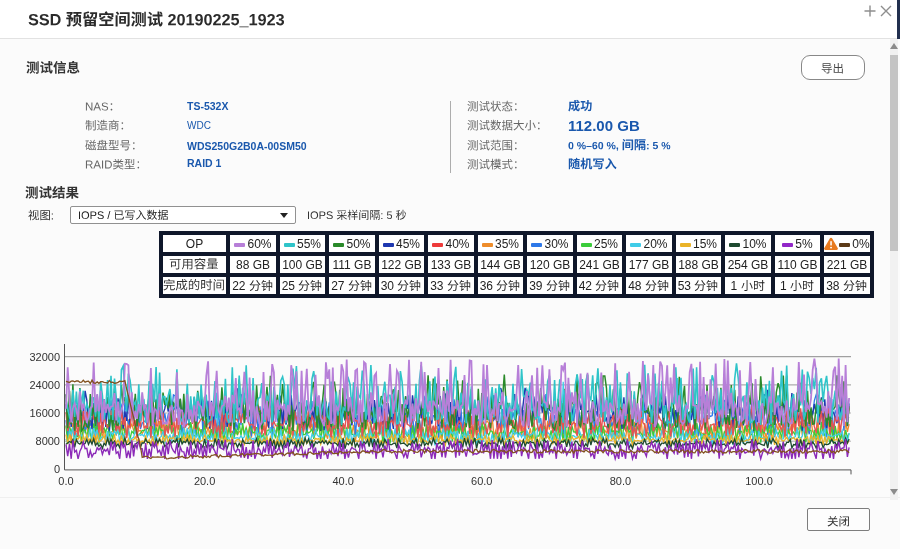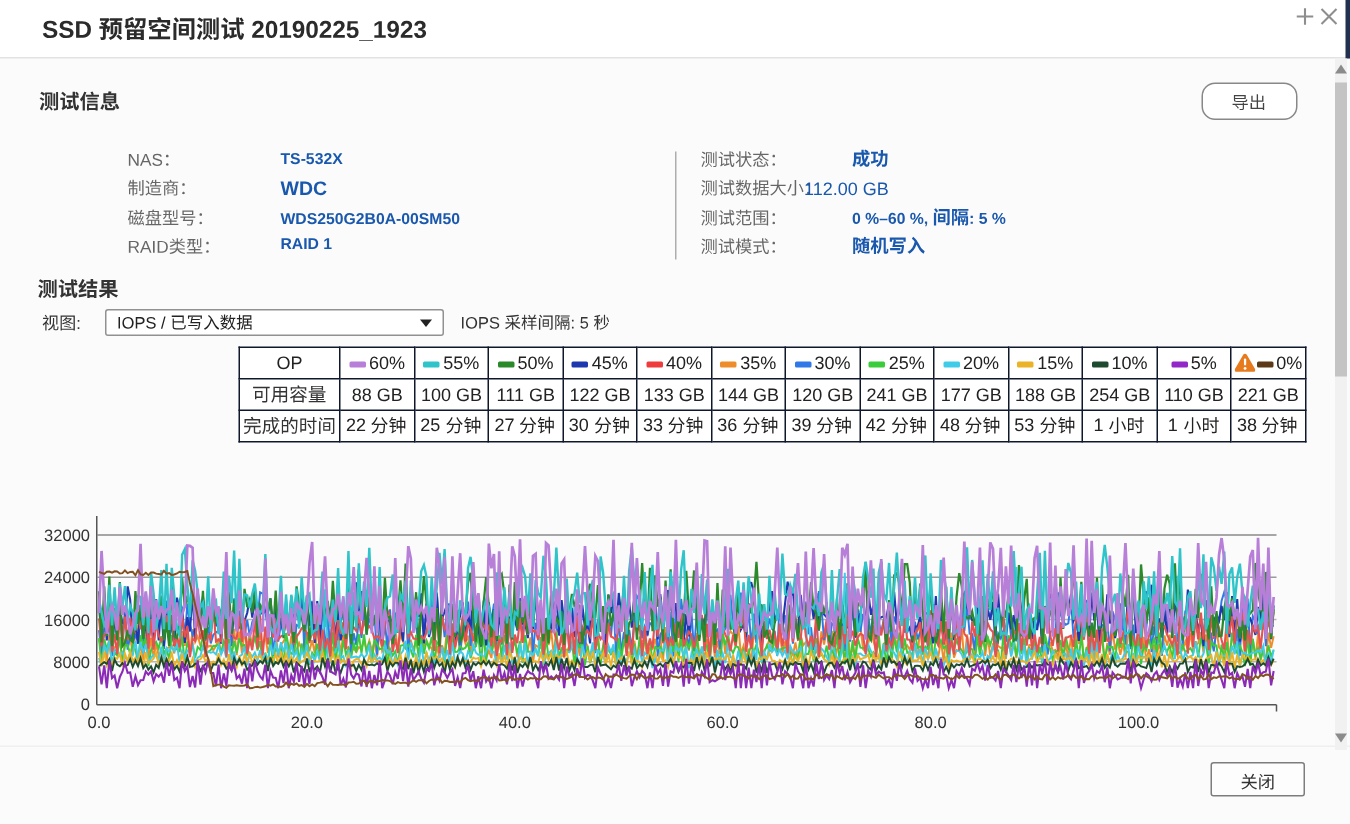--- a/index.html
+++ b/index.html
@@ -4,21 +4,21 @@
 html,body{width:900px;height:549px;overflow:hidden}
 body{font-family:"Liberation Sans",sans-serif;background:#fbfbfb;position:relative}
 #titlebar{position:absolute;left:0;top:0;width:900px;height:39px;background:#fff;border-bottom:1px solid #e2e2e2}
 .t{position:absolute;white-space:nowrap}
 #export{position:absolute;left:801px;top:55px;width:64px;height:25px;border:1px solid #888;border-radius:9px;background:#fff}
 #close{position:absolute;left:807px;top:508px;width:63px;height:23px;border:1px solid #7d7d7d;border-radius:2px;background:#fdfdfd}
 #vdiv{position:absolute;left:450px;top:101px;width:1px;height:72px;background:#adadad}
 #ddl{position:absolute;left:70px;top:206px;width:226px;height:18px;background:#fff;border:1px solid #919191;border-radius:2px}
 #caret{position:absolute;left:280px;top:213px;width:0;height:0;border-left:4px solid transparent;border-right:4px solid transparent;border-top:5px solid #222}
 table{border-collapse:collapse;position:absolute;left:159px;top:231px;background:#fff;table-layout:fixed}
-td{border:1px solid #0f172a;text-align:center;vertical-align:middle;font-size:12px;color:#222;padding:0;height:21px;white-space:nowrap}
+td{border:4px solid #0f172a;text-align:center;vertical-align:middle;font-size:12px;color:#222;padding:0;height:21px;white-space:nowrap}
 .sw{display:inline-block;width:11px;height:4px;border-radius:1px;vertical-align:1px;margin-right:2px}
 #chartwrap{position:absolute;left:0;top:335px;line-height:0}
 #sep{position:absolute;left:0;top:497px;width:900px;height:1px;background:#efefef}
 #navy{position:absolute;left:897px;top:0;width:3px;height:39px;background:#22304f}
 #sbtrack{position:absolute;left:890px;top:39px;width:8px;height:461px;background:#f1f1f1}
 #sbthumb{position:absolute;left:890px;top:55px;width:8px;height:196px;background:#c4c4c4}
 .arr{position:absolute;width:0;height:0;border-left:4px solid transparent;border-right:4px solid transparent}
 #up{left:890px;top:43px;border-bottom:6px solid #8b8b8b}
 #down{left:890px;top:489px;border-top:6px solid #8b8b8b}
 </style></head><body>
@@ -40,39 +40,39 @@
 <div style="position:absolute;left:821.0px;top:61.0px;line-height:0"><svg class="" width="24" height="14.9" viewBox="0 -11.5 24 14.9">
       <path fill="#444" d="M2.4 -2.1C3.2 -1.5 4 -0.6 4.3 -0L4.9 -0.6C4.6 -1.1 3.8 -2 3.1 -2.5H7.5V-0.1C7.5 0 7.4 0.1 7.2 0.1C6.9 0.1 6.1 0.1 5.3 0.1C5.4 0.3 5.5 0.6 5.6 0.9C6.7 0.9 7.4 0.9 7.8 0.7C8.2 0.6 8.3 0.4 8.3 -0.1V-2.5H10.9V-3.3H8.3V-4.2H7.5V-3.3H0.7V-2.5H2.9ZM1.6 -8.9V-5.8C1.6 -4.8 2.1 -4.5 4 -4.5C4.5 -4.5 8.2 -4.5 8.6 -4.5C10.1 -4.5 10.4 -4.8 10.6 -6C10.3 -6 10 -6.1 9.8 -6.3C9.7 -5.4 9.5 -5.2 8.6 -5.2C7.8 -5.2 4.6 -5.2 4 -5.2C2.7 -5.2 2.4 -5.4 2.4 -5.9V-6.5H9.5V-9.2H1.6ZM2.4 -8.4H8.6V-7.2H2.4Z M12.7 -3.9V0.2H20.9V0.9H21.8V-3.9H20.9V-0.6H17.7V-4.6H21.3V-8.6H20.4V-5.5H17.7V-9.6H16.8V-5.5H14.1V-8.6H13.2V-4.6H16.8V-0.6H13.7V-3.9Z"></path>
     </svg></div>
 <div style="position:absolute;left:85px;top:98.5px;line-height:0"><svg class="" width="36" height="14.9" viewBox="0 -11.5 36 14.9">
       <path fill="#666" d="M6.1 0 1.8 -6.7 1.9 -6.2 1.9 -5.3V0H0.9V-7.9H2.2L6.5 -1.1Q6.4 -2.2 6.4 -2.7V-7.9H7.4V0Z M14.9 0 14 -2.3H10.3L9.4 0H8.3L11.6 -7.9H12.8L16 0ZM12.2 -7.1 12.1 -6.9Q12 -6.5 11.7 -5.8L10.7 -3.2H13.6L12.6 -5.8Q12.5 -6.1 12.3 -6.6Z M23.1 -2.2Q23.1 -1.1 22.3 -0.5Q21.4 0.1 19.8 0.1Q17 0.1 16.5 -1.9L17.5 -2.1Q17.7 -1.4 18.3 -1.1Q18.9 -0.7 19.9 -0.7Q20.9 -0.7 21.5 -1.1Q22.1 -1.4 22.1 -2.1Q22.1 -2.5 21.9 -2.8Q21.7 -3 21.4 -3.2Q21.1 -3.3 20.6 -3.4Q20.2 -3.5 19.6 -3.6Q18.7 -3.9 18.2 -4.1Q17.7 -4.3 17.4 -4.5Q17.2 -4.8 17 -5.1Q16.9 -5.5 16.9 -5.9Q16.9 -6.9 17.6 -7.5Q18.4 -8 19.9 -8Q21.2 -8 21.9 -7.6Q22.6 -7.2 22.9 -6.2L21.9 -6Q21.7 -6.7 21.2 -6.9Q20.7 -7.2 19.9 -7.2Q18.9 -7.2 18.4 -6.9Q17.9 -6.6 17.9 -6Q17.9 -5.6 18.1 -5.4Q18.3 -5.1 18.7 -5Q19 -4.8 20.1 -4.6Q20.5 -4.5 20.8 -4.4Q21.2 -4.3 21.5 -4.2Q21.9 -4.1 22.2 -3.9Q22.4 -3.7 22.7 -3.5Q22.9 -3.3 23 -2.9Q23.1 -2.6 23.1 -2.2Z M26.5 -5.6C27 -5.6 27.4 -5.9 27.4 -6.4C27.4 -7 27 -7.3 26.5 -7.3C26.1 -7.3 25.6 -7 25.6 -6.4C25.6 -5.9 26.1 -5.6 26.5 -5.6ZM26.5 0C27 0 27.4 -0.3 27.4 -0.8C27.4 -1.3 27 -1.7 26.5 -1.7C26.1 -1.7 25.6 -1.3 25.6 -0.8C25.6 -0.3 26.1 0 26.5 0Z"></path>
     </svg></div>
 <div class="t" style="left:187px;top:101.1px;font-size:10.5px;font-weight:bold;color:#1a58ad;line-height:10.5px">TS-532X</div>
 <div style="position:absolute;left:85px;top:118.3px;line-height:0"><svg class="" width="47" height="14.9" viewBox="0 -11.5 47 14.9">
       <path fill="#666" d="M7.8 -8.6V-2.2H8.6V-8.6ZM9.8 -9.5V-0.3C9.8 -0.1 9.8 -0 9.6 -0C9.4 -0 8.7 -0 8.1 -0C8.2 0.2 8.3 0.6 8.3 0.9C9.2 0.9 9.8 0.9 10.2 0.7C10.5 0.6 10.7 0.3 10.7 -0.3V-9.5ZM1.6 -9.4C1.4 -8.3 1 -7.1 0.5 -6.3C0.7 -6.3 1.1 -6.1 1.2 -6C1.4 -6.4 1.6 -6.8 1.8 -7.2H3.3V-6H0.5V-5.2H3.3V-4H1V-0H1.8V-3.3H3.3V0.9H4.2V-3.3H5.8V-0.9C5.8 -0.8 5.7 -0.7 5.6 -0.7C5.5 -0.7 5.1 -0.7 4.6 -0.7C4.7 -0.5 4.8 -0.2 4.8 0C5.5 0 5.9 0 6.2 -0.1C6.5 -0.3 6.5 -0.5 6.5 -0.9V-4H4.2V-5.2H6.9V-6H4.2V-7.2H6.5V-8H4.2V-9.6H3.3V-8H2.1C2.2 -8.4 2.3 -8.8 2.4 -9.2Z M12.3 -8.7C12.9 -8.2 13.7 -7.4 14 -6.9L14.7 -7.4C14.4 -7.9 13.6 -8.7 12.9 -9.2ZM16.7 -3.6H20.7V-1.8H16.7ZM15.9 -4.3V-1.1H21.5V-4.3ZM18.3 -9.7V-8.2H16.9C17.1 -8.6 17.2 -8.9 17.3 -9.3L16.5 -9.5C16.2 -8.4 15.7 -7.4 15 -6.7C15.2 -6.6 15.6 -6.4 15.7 -6.3C16 -6.6 16.3 -7 16.5 -7.5H18.3V-6H15V-5.2H22.4V-6H19.2V-7.5H21.9V-8.2H19.2V-9.7ZM14.4 -5.2H12V-4.4H13.6V-1C13.1 -0.8 12.5 -0.4 12 0.1L12.6 0.8C13.2 0.2 13.7 -0.4 14.1 -0.4C14.3 -0.4 14.7 -0.1 15.1 0.2C15.8 0.6 16.8 0.7 18.2 0.7C19.4 0.7 21.4 0.6 22.4 0.6C22.4 0.3 22.6 -0.1 22.7 -0.3C21.4 -0.1 19.5 -0.1 18.2 -0.1C16.9 -0.1 16 -0.1 15.3 -0.5C14.8 -0.8 14.6 -1 14.4 -1.1Z M26.2 -7.4C26.4 -7 26.7 -6.4 26.9 -6L27.7 -6.4C27.5 -6.7 27.2 -7.3 26.9 -7.7ZM29.4 -4.6C30.2 -4.1 31.2 -3.3 31.7 -2.9L32.2 -3.5C31.7 -3.9 30.7 -4.7 29.9 -5.2ZM27.5 -5.1C27 -4.5 26.2 -3.9 25.5 -3.5C25.7 -3.3 25.9 -3 25.9 -2.8C26.7 -3.3 27.6 -4.1 28.2 -4.8ZM30.6 -7.6C30.4 -7.1 30 -6.5 29.7 -6H24.4V0.9H25.2V-5.3H32.4V-0C32.4 0.1 32.3 0.2 32.1 0.2C31.9 0.2 31.3 0.2 30.6 0.2C30.7 0.4 30.8 0.7 30.8 0.9C31.8 0.9 32.4 0.9 32.7 0.7C33.1 0.6 33.2 0.4 33.2 -0V-6H30.6C30.9 -6.4 31.2 -6.9 31.5 -7.4ZM26.6 -3.2V-0H27.3V-0.6H30.8V-3.2ZM27.3 -2.5H30.1V-1.2H27.3ZM28.1 -9.5C28.2 -9.2 28.4 -8.8 28.5 -8.4H23.7V-7.7H33.8V-8.4H29.5C29.3 -8.8 29.1 -9.3 28.9 -9.7Z M37.4 -5.6C37.8 -5.6 38.2 -5.9 38.2 -6.4C38.2 -7 37.8 -7.3 37.4 -7.3C36.9 -7.3 36.5 -7 36.5 -6.4C36.5 -5.9 36.9 -5.6 37.4 -5.6ZM37.4 0C37.8 0 38.2 -0.3 38.2 -0.8C38.2 -1.3 37.8 -1.7 37.4 -1.7C36.9 -1.7 36.5 -1.3 36.5 -0.8C36.5 -0.3 36.9 0 37.4 0Z"></path>
     </svg></div>
-<div class="t" style="left:187px;top:120.9px;font-size:13px;font-weight:bold;color:#1a58ad;line-height:10.5px">WDC</div>
+<div class="t" style="left:187px;top:120.9px;font-size:10px;font-weight:normal;color:#1a58ad;line-height:10.5px">WDC</div>
 <div style="position:absolute;left:85px;top:137.9px;line-height:0"><svg class="" width="59" height="14.9" viewBox="0 -11.5 59 14.9">
       <path fill="#666" d="M0.5 -9V-8.3H1.7C1.5 -6.3 1.1 -4.5 0.3 -3.3C0.4 -3.1 0.6 -2.6 0.7 -2.5C0.9 -2.8 1.1 -3.1 1.3 -3.5V0.4H1.9V-0.5H3.8V-5.6H2C2.2 -6.4 2.4 -7.3 2.5 -8.3H3.9V-9ZM1.9 -4.9H3.1V-1.2H1.9ZM9 -9.7C8.8 -9.1 8.5 -8.2 8.1 -7.6H6.2L6.8 -7.9C6.6 -8.4 6.3 -9.1 5.9 -9.6L5.2 -9.3C5.5 -8.8 5.9 -8.1 6.1 -7.6H4.1V-6.8H11V-7.6H8.9C9.3 -8.1 9.6 -8.8 9.9 -9.4ZM4.1 0.4C4.3 0.3 4.6 0.2 6.6 -0.1C6.7 0.2 6.7 0.5 6.8 0.7L7.4 0.6C7.3 -0.1 7 -1.3 6.7 -2.1L6.1 -2C6.2 -1.6 6.4 -1.2 6.5 -0.7L4.9 -0.5C5.8 -1.8 6.7 -3.4 7.4 -5L6.7 -5.4C6.6 -4.9 6.3 -4.4 6.1 -4L5 -3.9C5.4 -4.6 5.8 -5.5 6.2 -6.4L5.4 -6.7C5.2 -5.6 4.6 -4.5 4.4 -4.3C4.3 -4 4.1 -3.8 4 -3.7C4 -3.5 4.2 -3.2 4.2 -3C4.4 -3.1 4.6 -3.1 5.8 -3.3C5.3 -2.3 4.8 -1.5 4.6 -1.2C4.3 -0.7 4 -0.4 3.8 -0.3C3.9 -0.1 4 0.3 4.1 0.4ZM7.6 0.4C7.8 0.3 8.1 0.2 10.3 -0.1C10.4 0.2 10.5 0.5 10.5 0.7L11.1 0.6C11 -0.2 10.7 -1.3 10.3 -2.2L9.7 -2C9.8 -1.7 10 -1.2 10.1 -0.8L8.4 -0.5C9.3 -1.8 10.1 -3.5 10.8 -5.1L10 -5.4C9.9 -5 9.7 -4.5 9.5 -4L8.3 -3.9C8.7 -4.6 9.1 -5.5 9.3 -6.4L8.6 -6.7C8.4 -5.7 7.9 -4.6 7.7 -4.3C7.6 -4 7.4 -3.8 7.3 -3.8C7.4 -3.6 7.5 -3.2 7.5 -3C7.7 -3.1 7.9 -3.2 9.2 -3.3C8.7 -2.3 8.3 -1.5 8.1 -1.3C7.8 -0.8 7.6 -0.4 7.3 -0.3C7.4 -0.1 7.6 0.2 7.6 0.4L7.6 0.4Z M16 -4.9C16.6 -4.6 17.4 -4 17.8 -3.7L18.3 -4.2C17.9 -4.6 17.1 -5.1 16.4 -5.4ZM16.8 -9.8C16.8 -9.5 16.6 -9.1 16.5 -8.8H13.9V-6.8L13.9 -6.3H12.1V-5.6H13.8C13.6 -4.9 13.2 -4.2 12.4 -3.6C12.5 -3.5 12.9 -3.2 13 -3C14 -3.7 14.5 -4.6 14.7 -5.6H20V-4.2C20 -4.1 20 -4 19.8 -4C19.7 -4 19.1 -4 18.6 -4C18.7 -3.8 18.8 -3.5 18.9 -3.3C19.6 -3.3 20.1 -3.3 20.5 -3.4C20.8 -3.6 20.9 -3.8 20.9 -4.2V-5.6H22.5V-6.3H20.9V-8.8H17.4L17.8 -9.6ZM16.1 -7.4C16.7 -7.1 17.4 -6.7 17.8 -6.3H14.8L14.8 -6.8V-8.1H20V-6.3H17.8L18.2 -6.9C17.8 -7.2 17.1 -7.7 16.5 -7.9ZM13.3 -3V-0.2H12V0.6H22.5V-0.2H21.2V-3ZM14.1 -0.2V-2.3H15.7V-0.2ZM16.5 -0.2V-2.3H18V-0.2ZM18.8 -0.2V-2.3H20.4V-0.2Z M30.3 -9V-5.2H31.1V-9ZM32.5 -9.6V-4.5C32.5 -4.3 32.4 -4.3 32.2 -4.2C32.1 -4.2 31.5 -4.2 30.8 -4.3C30.9 -4 31.1 -3.7 31.1 -3.5C31.9 -3.5 32.5 -3.5 32.8 -3.6C33.2 -3.7 33.3 -4 33.3 -4.4V-9.6ZM27.5 -8.4V-6.8H26V-6.9V-8.4ZM23.8 -6.8V-6.1H25.2C25 -5.3 24.7 -4.5 23.7 -3.9C23.8 -3.8 24.1 -3.5 24.2 -3.3C25.4 -4 25.9 -5.1 26 -6.1H27.5V-3.6H28.3V-6.1H29.6V-6.8H28.3V-8.4H29.3V-9.2H24.1V-8.4H25.2V-6.9V-6.8ZM28.4 -3.8V-2.5H24.7V-1.7H28.4V-0.3H23.5V0.5H33.9V-0.3H29.3V-1.7H32.8V-2.5H29.3V-3.8Z M37.5 -8.4H43V-6.9H37.5ZM36.6 -9.2V-6.1H43.9V-9.2ZM35.2 -5.1V-4.3H37.6C37.4 -3.6 37.1 -2.8 36.8 -2.2H42.9C42.6 -0.9 42.4 -0.2 42.1 0C42 0.1 41.8 0.1 41.6 0.1C41.3 0.1 40.4 0.1 39.6 0C39.8 0.3 39.9 0.6 39.9 0.9C40.7 0.9 41.5 0.9 41.8 0.9C42.3 0.9 42.6 0.8 42.8 0.6C43.3 0.2 43.6 -0.7 43.8 -2.6C43.9 -2.7 43.9 -3 43.9 -3H38.1L38.5 -4.3H45.2V-5.1Z M48.9 -5.6C49.3 -5.6 49.7 -5.9 49.7 -6.4C49.7 -7 49.3 -7.3 48.9 -7.3C48.4 -7.3 48 -7 48 -6.4C48 -5.9 48.4 -5.6 48.9 -5.6ZM48.9 0C49.3 0 49.7 -0.3 49.7 -0.8C49.7 -1.3 49.3 -1.7 48.9 -1.7C48.4 -1.7 48 -1.3 48 -0.8C48 -0.3 48.4 0 48.9 0Z"></path>
     </svg></div>
 <div class="t" style="left:187px;top:140.5px;font-size:10.5px;font-weight:bold;color:#1a58ad;line-height:10.5px">WDS250G2B0A-00SM50</div>
 <div style="position:absolute;left:85px;top:156.7px;line-height:0"><svg class="" width="63" height="14.9" viewBox="0 -11.5 63 14.9">
       <path fill="#666" d="M6.5 0 4.5 -3.3H2V0H0.9V-7.9H4.7Q6 -7.9 6.7 -7.3Q7.5 -6.7 7.5 -5.6Q7.5 -4.8 6.9 -4.2Q6.4 -3.6 5.5 -3.4L7.8 0ZM6.4 -5.6Q6.4 -6.3 5.9 -6.7Q5.4 -7.1 4.6 -7.1H2V-4.1H4.6Q5.5 -4.1 5.9 -4.5Q6.4 -4.9 6.4 -5.6Z M14.9 0 14 -2.3H10.3L9.4 0H8.3L11.6 -7.9H12.8L16 0ZM12.2 -7.1 12.1 -6.9Q12 -6.5 11.7 -5.8L10.7 -3.2H13.6L12.6 -5.8Q12.5 -6.1 12.3 -6.6Z M17 0V-7.9H18.1V0Z M26.9 -4Q26.9 -2.8 26.4 -1.9Q26 -1 25.1 -0.5Q24.2 0 23.1 0H20.1V-7.9H22.7Q24.7 -7.9 25.8 -6.9Q26.9 -5.9 26.9 -4ZM25.8 -4Q25.8 -5.5 25 -6.3Q24.2 -7.1 22.7 -7.1H21.2V-0.9H22.9Q23.8 -0.9 24.5 -1.2Q25.1 -1.6 25.5 -2.3Q25.8 -3.1 25.8 -4Z M36.1 -9.5C35.8 -9 35.3 -8.3 34.9 -7.8L35.6 -7.6C36 -8 36.5 -8.6 37 -9.2ZM29.6 -9.1C30 -8.6 30.6 -7.9 30.8 -7.5L31.5 -7.9C31.3 -8.3 30.8 -9 30.3 -9.4ZM32.8 -9.6V-7.4H28.3V-6.6H32.1C31.1 -5.7 29.6 -4.9 28.1 -4.5C28.3 -4.3 28.5 -4 28.6 -3.8C30.2 -4.2 31.8 -5.2 32.8 -6.3V-4.4H33.6V-6.1C35.1 -5.4 36.8 -4.4 37.7 -3.8L38.2 -4.5C37.2 -5.1 35.6 -5.9 34.2 -6.6H38.2V-7.4H33.6V-9.6ZM32.8 -4.1C32.7 -3.7 32.7 -3.2 32.6 -2.9H28.2V-2.1H32.3C31.7 -1 30.5 -0.3 28 0.1C28.2 0.3 28.4 0.7 28.5 0.9C31.3 0.4 32.6 -0.5 33.2 -2C34.1 -0.4 35.7 0.6 38 0.9C38.1 0.7 38.4 0.3 38.5 0.1C36.5 -0.1 34.9 -0.9 34.1 -2.1H38.2V-2.9H33.5C33.6 -3.3 33.7 -3.7 33.7 -4.1Z M46.3 -9V-5.2H47.1V-9ZM48.4 -9.6V-4.5C48.4 -4.3 48.4 -4.3 48.2 -4.2C48 -4.2 47.5 -4.2 46.8 -4.3C46.9 -4 47 -3.7 47.1 -3.5C47.9 -3.5 48.5 -3.5 48.8 -3.6C49.2 -3.7 49.2 -4 49.2 -4.4V-9.6ZM43.4 -8.4V-6.8H42V-6.9V-8.4ZM39.7 -6.8V-6.1H41.1C41 -5.3 40.6 -4.5 39.7 -3.9C39.8 -3.8 40.1 -3.5 40.2 -3.3C41.4 -4 41.8 -5.1 42 -6.1H43.4V-3.6H44.3V-6.1H45.6V-6.8H44.3V-8.4H45.3V-9.2H40.1V-8.4H41.2V-6.9V-6.8ZM44.3 -3.8V-2.5H40.7V-1.7H44.3V-0.3H39.5V0.5H49.9V-0.3H45.2V-1.7H48.7V-2.5H45.2V-3.8Z M53.4 -5.6C53.8 -5.6 54.2 -5.9 54.2 -6.4C54.2 -7 53.8 -7.3 53.4 -7.3C52.9 -7.3 52.5 -7 52.5 -6.4C52.5 -5.9 52.9 -5.6 53.4 -5.6ZM53.4 0C53.8 0 54.2 -0.3 54.2 -0.8C54.2 -1.3 53.8 -1.7 53.4 -1.7C52.9 -1.7 52.5 -1.3 52.5 -0.8C52.5 -0.3 52.9 0 53.4 0Z"></path>
     </svg></div>
 <div class="t" style="left:187px;top:158px;font-size:10.5px;font-weight:bold;color:#1a58ad;line-height:10.5px">RAID 1</div>
 <div style="position:absolute;left:467px;top:98.5px;line-height:0"><svg class="" width="59" height="14.9" viewBox="0 -11.5 59 14.9">
       <path fill="#666" d="M5.6 -1.1C6.2 -0.5 6.9 0.3 7.2 0.8L7.7 0.4C7.4 -0 6.7 -0.8 6.1 -1.4ZM3.6 -9V-1.8H4.3V-8.3H6.8V-1.8H7.5V-9ZM10 -9.5V-0.1C10 0.1 9.9 0.1 9.7 0.1C9.6 0.2 9 0.2 8.4 0.1C8.5 0.4 8.6 0.7 8.7 0.9C9.5 0.9 10 0.9 10.3 0.7C10.6 0.6 10.7 0.4 10.7 -0.1V-9.5ZM8.4 -8.6V-1.7H9.1V-8.6ZM5.1 -7.5V-3.4C5.1 -2 4.9 -0.6 3 0.4C3.1 0.5 3.3 0.8 3.4 0.9C5.5 -0.1 5.8 -1.9 5.8 -3.4V-7.5ZM0.9 -8.9C1.6 -8.6 2.4 -8 2.8 -7.6L3.3 -8.3C2.9 -8.7 2.1 -9.2 1.4 -9.5ZM0.4 -5.8C1.1 -5.5 1.9 -4.9 2.3 -4.6L2.8 -5.3C2.4 -5.6 1.6 -6.1 0.9 -6.4ZM0.7 0.3 1.4 0.8C1.9 -0.3 2.5 -1.7 2.9 -2.9L2.2 -3.4C1.8 -2.1 1.1 -0.6 0.7 0.3Z M12.9 -8.9C13.5 -8.4 14.2 -7.7 14.5 -7.2L15.1 -7.8C14.8 -8.3 14.1 -8.9 13.5 -9.4ZM20.4 -9.2C20.9 -8.6 21.4 -7.9 21.7 -7.5L22.3 -7.9C22.1 -8.4 21.5 -9 21 -9.5ZM12.1 -6V-5.2H13.7V-1.1C13.7 -0.6 13.3 -0.3 13.1 -0.1C13.3 0 13.5 0.4 13.6 0.6C13.7 0.4 14 0.2 16 -1.1C15.9 -1.3 15.8 -1.6 15.8 -1.9L14.5 -1V-6ZM19.2 -9.6 19.3 -7.3H15.5V-6.4H19.3C19.5 -2.1 20.1 0.9 21.5 0.9C21.9 0.9 22.4 0.4 22.6 -1.5C22.5 -1.6 22.1 -1.8 21.9 -2C21.9 -0.9 21.7 -0.2 21.5 -0.2C20.8 -0.3 20.4 -2.9 20.2 -6.4H22.5V-7.3H20.1C20.1 -8 20.1 -8.8 20.1 -9.6ZM15.6 -0.7 15.9 0.1C16.8 -0.2 18.1 -0.5 19.3 -0.9L19.2 -1.7L17.8 -1.3V-4H18.9V-4.8H15.8V-4H17.1V-1.1Z M31.5 -8.9C32 -8.3 32.6 -7.4 32.9 -6.9L33.6 -7.3C33.3 -7.8 32.7 -8.6 32.2 -9.3ZM23.6 -7.8C24.1 -7.1 24.7 -6.2 25 -5.6L25.7 -6.1C25.4 -6.6 24.8 -7.5 24.2 -8.2ZM29.8 -9.6V-7L29.8 -6.3H27.1V-5.4H29.7C29.5 -3.5 28.9 -1.4 26.8 0.3C27 0.5 27.3 0.7 27.5 0.9C29.2 -0.5 30 -2.3 30.4 -4C31 -1.8 32 -0.1 33.6 0.9C33.7 0.7 34 0.3 34.2 0.2C32.4 -0.8 31.3 -2.9 30.8 -5.4H33.9V-6.3H30.6L30.6 -7V-9.6ZM23.4 -2.2 23.9 -1.5C24.5 -2 25.2 -2.7 25.8 -3.3V0.9H26.7V-9.7H25.8V-4.4C24.9 -3.6 24 -2.7 23.4 -2.2Z M38.9 -4.7C39.6 -4.3 40.4 -3.7 40.7 -3.3L41.5 -3.8C41.1 -4.2 40.3 -4.8 39.6 -5.2ZM37.6 -2.8V-0.5C37.6 0.4 38 0.7 39.3 0.7C39.6 0.7 41.7 0.7 42 0.7C43.1 0.7 43.4 0.3 43.5 -1.1C43.2 -1.2 42.9 -1.3 42.7 -1.5C42.6 -0.3 42.5 -0.1 41.9 -0.1C41.4 -0.1 39.7 -0.1 39.3 -0.1C38.6 -0.1 38.5 -0.2 38.5 -0.5V-2.8ZM39.2 -3C39.9 -2.4 40.7 -1.6 41 -1L41.7 -1.5C41.4 -2 40.5 -2.9 39.9 -3.4ZM43.1 -2.7C43.7 -1.7 44.3 -0.4 44.5 0.4L45.3 0.1C45.1 -0.7 44.5 -2 43.9 -2.9ZM36.3 -2.8C36.1 -1.9 35.6 -0.7 35.1 0.1L35.9 0.5C36.4 -0.3 36.8 -1.6 37 -2.5ZM39.9 -9.7C39.8 -9.1 39.7 -8.6 39.6 -8H35.1V-7.2H39.4C38.8 -5.7 37.7 -4.5 35 -3.8C35.2 -3.6 35.4 -3.3 35.5 -3.1C38.5 -3.9 39.7 -5.4 40.3 -7.2C41.2 -5.2 42.7 -3.8 44.9 -3.2C45.1 -3.4 45.3 -3.7 45.5 -3.9C43.4 -4.4 42 -5.6 41.2 -7.2H45.4V-8H40.5C40.6 -8.6 40.7 -9.1 40.8 -9.7Z M48.9 -5.6C49.3 -5.6 49.7 -5.9 49.7 -6.4C49.7 -7 49.3 -7.3 48.9 -7.3C48.4 -7.3 48 -7 48 -6.4C48 -5.9 48.4 -5.6 48.9 -5.6ZM48.9 0C49.3 0 49.7 -0.3 49.7 -0.8C49.7 -1.3 49.3 -1.7 48.9 -1.7C48.4 -1.7 48 -1.3 48 -0.8C48 -0.3 48.4 0 48.9 0Z"></path>
     </svg></div>
 <div style="position:absolute;left:568px;top:97.8px;line-height:0"><svg class="" width="25" height="15.899999999999999" viewBox="0 -12.2 25 15.899999999999999">
       <path fill="#1a58ad" d="M6.3 -10.3C6.3 -9.7 6.3 -9.1 6.3 -8.5H1.3V-5C1.3 -3.4 1.2 -1.2 0.3 0.2C0.6 0.4 1.3 1 1.5 1.2C2.6 -0.3 2.8 -2.6 2.9 -4.4H4.5C4.4 -2.9 4.4 -2.3 4.2 -2.1C4.2 -2 4 -2 3.9 -2C3.7 -2 3.3 -2 2.8 -2C3 -1.7 3.2 -1.1 3.2 -0.7C3.8 -0.7 4.3 -0.7 4.6 -0.7C5 -0.8 5.3 -0.9 5.5 -1.2C5.8 -1.6 5.8 -2.7 5.9 -5.2C5.9 -5.4 5.9 -5.8 5.9 -5.8H2.9V-7.1H6.4C6.6 -5.3 6.8 -3.5 7.3 -2.1C6.6 -1.3 5.7 -0.7 4.8 -0.2C5.1 0.1 5.6 0.7 5.8 1C6.6 0.6 7.3 0 7.9 -0.6C8.4 0.4 9.1 1 10 1C11.1 1 11.6 0.5 11.8 -1.8C11.4 -2 10.9 -2.3 10.6 -2.6C10.5 -1.1 10.4 -0.5 10.1 -0.5C9.7 -0.5 9.3 -1 9 -1.9C9.8 -3.1 10.6 -4.5 11.1 -6.1L9.6 -6.5C9.3 -5.5 8.9 -4.6 8.4 -3.7C8.2 -4.7 8 -5.9 7.9 -7.1H11.7V-8.5H10.4L11 -9.2C10.6 -9.6 9.7 -10.1 9 -10.5L8.1 -9.6C8.6 -9.3 9.3 -8.9 9.7 -8.5H7.8C7.8 -9.1 7.8 -9.7 7.8 -10.3Z M12.5 -2.5 12.9 -1C14.2 -1.4 16 -1.8 17.6 -2.3L17.4 -3.7L15.7 -3.3V-7.7H17.3V-9.1H12.7V-7.7H14.3V-2.9C13.6 -2.7 13 -2.6 12.5 -2.5ZM19.2 -10.2 19.2 -7.8H17.5V-6.4H19.1C19 -3.6 18.3 -1.4 16 -0.1C16.3 0.2 16.8 0.7 17 1.1C19.7 -0.5 20.4 -3.1 20.6 -6.4H22.2C22.1 -2.5 22 -1 21.7 -0.7C21.6 -0.5 21.4 -0.5 21.2 -0.5C20.9 -0.5 20.3 -0.5 19.7 -0.5C19.9 -0.1 20.1 0.5 20.1 0.9C20.8 1 21.5 1 21.9 0.9C22.4 0.8 22.7 0.7 23 0.2C23.4 -0.3 23.5 -2.1 23.7 -7.1C23.7 -7.3 23.7 -7.8 23.7 -7.8H20.7L20.7 -10.2Z"></path>
     </svg></div>
 <div style="position:absolute;left:467px;top:118.3px;line-height:0"><svg class="" width="82" height="14.9" viewBox="0 -11.5 82 14.9">
       <path fill="#666" d="M5.6 -1.1C6.2 -0.5 6.9 0.3 7.2 0.8L7.7 0.4C7.4 -0 6.7 -0.8 6.1 -1.4ZM3.6 -9V-1.8H4.3V-8.3H6.8V-1.8H7.5V-9ZM10 -9.5V-0.1C10 0.1 9.9 0.1 9.7 0.1C9.6 0.2 9 0.2 8.4 0.1C8.5 0.4 8.6 0.7 8.7 0.9C9.5 0.9 10 0.9 10.3 0.7C10.6 0.6 10.7 0.4 10.7 -0.1V-9.5ZM8.4 -8.6V-1.7H9.1V-8.6ZM5.1 -7.5V-3.4C5.1 -2 4.9 -0.6 3 0.4C3.1 0.5 3.3 0.8 3.4 0.9C5.5 -0.1 5.8 -1.9 5.8 -3.4V-7.5ZM0.9 -8.9C1.6 -8.6 2.4 -8 2.8 -7.6L3.3 -8.3C2.9 -8.7 2.1 -9.2 1.4 -9.5ZM0.4 -5.8C1.1 -5.5 1.9 -4.9 2.3 -4.6L2.8 -5.3C2.4 -5.6 1.6 -6.1 0.9 -6.4ZM0.7 0.3 1.4 0.8C1.9 -0.3 2.5 -1.7 2.9 -2.9L2.2 -3.4C1.8 -2.1 1.1 -0.6 0.7 0.3Z M12.9 -8.9C13.5 -8.4 14.2 -7.7 14.5 -7.2L15.1 -7.8C14.8 -8.3 14.1 -8.9 13.5 -9.4ZM20.4 -9.2C20.9 -8.6 21.4 -7.9 21.7 -7.5L22.3 -7.9C22.1 -8.4 21.5 -9 21 -9.5ZM12.1 -6V-5.2H13.7V-1.1C13.7 -0.6 13.3 -0.3 13.1 -0.1C13.3 0 13.5 0.4 13.6 0.6C13.7 0.4 14 0.2 16 -1.1C15.9 -1.3 15.8 -1.6 15.8 -1.9L14.5 -1V-6ZM19.2 -9.6 19.3 -7.3H15.5V-6.4H19.3C19.5 -2.1 20.1 0.9 21.5 0.9C21.9 0.9 22.4 0.4 22.6 -1.5C22.5 -1.6 22.1 -1.8 21.9 -2C21.9 -0.9 21.7 -0.2 21.5 -0.2C20.8 -0.3 20.4 -2.9 20.2 -6.4H22.5V-7.3H20.1C20.1 -8 20.1 -8.8 20.1 -9.6ZM15.6 -0.7 15.9 0.1C16.8 -0.2 18.1 -0.5 19.3 -0.9L19.2 -1.7L17.8 -1.3V-4H18.9V-4.8H15.8V-4H17.1V-1.1Z M28.1 -9.4C27.9 -9 27.5 -8.3 27.2 -7.9L27.8 -7.6C28.1 -8 28.5 -8.6 28.8 -9.1ZM24 -9.1C24.3 -8.6 24.6 -8 24.7 -7.6L25.4 -7.9C25.3 -8.3 25 -8.9 24.6 -9.4ZM27.7 -3C27.5 -2.4 27.1 -1.9 26.6 -1.4C26.2 -1.7 25.8 -1.9 25.3 -2.1C25.5 -2.3 25.7 -2.7 25.8 -3ZM24.3 -1.8C24.8 -1.5 25.5 -1.3 26 -1C25.3 -0.4 24.4 -0.1 23.5 0.2C23.6 0.3 23.8 0.6 23.9 0.8C24.9 0.5 25.9 0.1 26.7 -0.6C27.1 -0.3 27.5 -0.1 27.7 0.1L28.3 -0.5C28 -0.7 27.7 -0.9 27.3 -1.1C27.9 -1.7 28.4 -2.6 28.7 -3.6L28.2 -3.7L28.1 -3.7H26.2L26.4 -4.3L25.7 -4.5C25.6 -4.2 25.5 -4 25.4 -3.7H23.8V-3H25C24.8 -2.5 24.5 -2.1 24.3 -1.8ZM26 -9.7V-7.5H23.6V-6.8H25.7C25.1 -6.1 24.3 -5.3 23.4 -5C23.6 -4.8 23.8 -4.5 23.9 -4.3C24.6 -4.7 25.4 -5.4 26 -6V-4.6H26.8V-6.2C27.3 -5.8 28 -5.3 28.3 -5L28.8 -5.6C28.5 -5.8 27.5 -6.5 26.9 -6.8H29.1V-7.5H26.8V-9.7ZM30.2 -9.6C29.9 -7.5 29.4 -5.6 28.5 -4.4C28.7 -4.3 29 -4 29.2 -3.9C29.5 -4.3 29.7 -4.8 30 -5.4C30.2 -4.2 30.6 -3.2 31 -2.3C30.3 -1.2 29.4 -0.4 28.2 0.3C28.3 0.4 28.6 0.8 28.7 1C29.8 0.3 30.7 -0.5 31.4 -1.5C32 -0.5 32.7 0.3 33.6 0.8C33.7 0.6 34 0.3 34.2 0.1C33.2 -0.4 32.5 -1.2 31.9 -2.3C32.5 -3.5 32.9 -4.9 33.1 -6.6H33.9V-7.4H30.6C30.8 -8.1 30.9 -8.8 31 -9.4ZM32.3 -6.6C32.1 -5.3 31.8 -4.2 31.4 -3.2C31 -4.2 30.7 -5.4 30.5 -6.6Z M40.1 -2.7V0.9H40.8V0.5H44.4V0.9H45.2V-2.7H42.9V-4.2H45.5V-4.9H42.9V-6.2H45.1V-9.2H39V-5.7C39 -3.9 38.9 -1.3 37.7 0.4C37.9 0.5 38.3 0.8 38.5 0.9C39.4 -0.5 39.7 -2.4 39.8 -4.2H42.1V-2.7ZM39.9 -8.4H44.3V-6.9H39.9ZM39.9 -6.2H42.1V-4.9H39.9L39.9 -5.7ZM40.8 -0.3V-2H44.4V-0.3ZM36.4 -9.6V-7.3H35V-6.5H36.4V-4C35.8 -3.8 35.3 -3.7 34.8 -3.6L35.1 -2.7L36.4 -3.1V-0.2C36.4 0 36.4 0 36.2 0C36.1 0.1 35.6 0.1 35.1 0C35.2 0.3 35.4 0.6 35.4 0.8C36.1 0.9 36.6 0.8 36.8 0.7C37.1 0.6 37.2 0.3 37.2 -0.2V-3.4L38.5 -3.8L38.4 -4.6L37.2 -4.3V-6.5H38.5V-7.3H37.2V-9.6Z M51.3 -9.6C51.3 -8.7 51.3 -7.6 51.1 -6.4H46.7V-5.5H51C50.5 -3.3 49.4 -1.1 46.5 0.2C46.7 0.4 47 0.7 47.1 0.9C50 -0.4 51.2 -2.6 51.8 -4.8C52.7 -2.2 54.1 -0.2 56.4 0.9C56.5 0.6 56.8 0.3 57 0.1C54.8 -0.8 53.3 -2.9 52.5 -5.5H56.8V-6.4H52C52.2 -7.6 52.2 -8.7 52.2 -9.6Z M62.8 -9.5V-0.3C62.8 -0 62.7 0 62.5 0C62.3 0 61.4 0.1 60.6 0C60.7 0.3 60.9 0.7 61 0.9C62 0.9 62.8 0.9 63.2 0.8C63.6 0.6 63.8 0.4 63.8 -0.3V-9.5ZM65.6 -6.6C66.6 -4.9 67.5 -2.8 67.8 -1.4L68.7 -1.8C68.4 -3.2 67.4 -5.3 66.4 -6.9ZM59.8 -6.8C59.5 -5.3 58.9 -3.3 57.9 -2C58.1 -1.9 58.5 -1.7 58.7 -1.6C59.7 -2.9 60.4 -4.9 60.8 -6.6Z M71.9 -5.6C72.3 -5.6 72.7 -5.9 72.7 -6.4C72.7 -7 72.3 -7.3 71.9 -7.3C71.4 -7.3 71 -7 71 -6.4C71 -5.9 71.4 -5.6 71.9 -5.6ZM71.9 0C72.3 0 72.7 -0.3 72.7 -0.8C72.7 -1.3 72.3 -1.7 71.9 -1.7C71.4 -1.7 71 -1.3 71 -0.8C71 -0.3 71.4 0 71.9 0Z"></path>
     </svg></div>
-<div class="t" style="left:536px;top:120.9px;font-size:12px;font-weight:normal;color:#1a58ad;line-height:10.5px">112.00 GB</div>
+<div class="t" style="left:568px;top:120.9px;font-size:15px;font-weight:bold;color:#1a58ad;line-height:10.5px">112.00 GB</div>
 <div style="position:absolute;left:467px;top:137.9px;line-height:0"><svg class="" width="59" height="14.9" viewBox="0 -11.5 59 14.9">
       <path fill="#666" d="M5.6 -1.1C6.2 -0.5 6.9 0.3 7.2 0.8L7.7 0.4C7.4 -0 6.7 -0.8 6.1 -1.4ZM3.6 -9V-1.8H4.3V-8.3H6.8V-1.8H7.5V-9ZM10 -9.5V-0.1C10 0.1 9.9 0.1 9.7 0.1C9.6 0.2 9 0.2 8.4 0.1C8.5 0.4 8.6 0.7 8.7 0.9C9.5 0.9 10 0.9 10.3 0.7C10.6 0.6 10.7 0.4 10.7 -0.1V-9.5ZM8.4 -8.6V-1.7H9.1V-8.6ZM5.1 -7.5V-3.4C5.1 -2 4.9 -0.6 3 0.4C3.1 0.5 3.3 0.8 3.4 0.9C5.5 -0.1 5.8 -1.9 5.8 -3.4V-7.5ZM0.9 -8.9C1.6 -8.6 2.4 -8 2.8 -7.6L3.3 -8.3C2.9 -8.7 2.1 -9.2 1.4 -9.5ZM0.4 -5.8C1.1 -5.5 1.9 -4.9 2.3 -4.6L2.8 -5.3C2.4 -5.6 1.6 -6.1 0.9 -6.4ZM0.7 0.3 1.4 0.8C1.9 -0.3 2.5 -1.7 2.9 -2.9L2.2 -3.4C1.8 -2.1 1.1 -0.6 0.7 0.3Z M12.9 -8.9C13.5 -8.4 14.2 -7.7 14.5 -7.2L15.1 -7.8C14.8 -8.3 14.1 -8.9 13.5 -9.4ZM20.4 -9.2C20.9 -8.6 21.4 -7.9 21.7 -7.5L22.3 -7.9C22.1 -8.4 21.5 -9 21 -9.5ZM12.1 -6V-5.2H13.7V-1.1C13.7 -0.6 13.3 -0.3 13.1 -0.1C13.3 0 13.5 0.4 13.6 0.6C13.7 0.4 14 0.2 16 -1.1C15.9 -1.3 15.8 -1.6 15.8 -1.9L14.5 -1V-6ZM19.2 -9.6 19.3 -7.3H15.5V-6.4H19.3C19.5 -2.1 20.1 0.9 21.5 0.9C21.9 0.9 22.4 0.4 22.6 -1.5C22.5 -1.6 22.1 -1.8 21.9 -2C21.9 -0.9 21.7 -0.2 21.5 -0.2C20.8 -0.3 20.4 -2.9 20.2 -6.4H22.5V-7.3H20.1C20.1 -8 20.1 -8.8 20.1 -9.6ZM15.6 -0.7 15.9 0.1C16.8 -0.2 18.1 -0.5 19.3 -0.9L19.2 -1.7L17.8 -1.3V-4H18.9V-4.8H15.8V-4H17.1V-1.1Z M23.9 0.2 24.5 0.9C25.3 0 26.3 -1.1 27.1 -2.1L26.6 -2.7C25.7 -1.7 24.6 -0.5 23.9 0.2ZM24.3 -6.1C25 -5.7 26 -5.1 26.4 -4.8L26.9 -5.4C26.4 -5.8 25.5 -6.3 24.8 -6.6ZM23.6 -3.9C24.4 -3.6 25.3 -3.1 25.8 -2.7L26.3 -3.4C25.8 -3.7 24.8 -4.2 24.1 -4.5ZM27.7 -6.2V-0.7C27.7 0.4 28.1 0.7 29.5 0.7C29.8 0.7 32.1 0.7 32.4 0.7C33.6 0.7 33.9 0.3 34 -1.3C33.8 -1.4 33.4 -1.5 33.2 -1.7C33.1 -0.4 33 -0.1 32.3 -0.1C31.8 -0.1 29.9 -0.1 29.5 -0.1C28.8 -0.1 28.6 -0.2 28.6 -0.7V-5.4H32.2V-3.3C32.2 -3.2 32.1 -3.1 31.9 -3.1C31.7 -3.1 31 -3.1 30.2 -3.1C30.3 -2.9 30.5 -2.5 30.5 -2.3C31.5 -2.3 32.1 -2.3 32.5 -2.4C32.9 -2.6 33 -2.8 33 -3.3V-6.2ZM30.3 -9.7V-8.7H27.1V-9.7H26.3V-8.7H23.7V-7.9H26.3V-6.7H27.1V-7.9H30.3V-6.7H31.2V-7.9H33.9V-8.7H31.2V-9.7Z M37.1 -7.2V-6.5H39.8V-5.5H37.5V-4.8H39.8V-3.8H36.9V-3.1H39.8V-0.7H40.6V-3.1H42.7C42.6 -2.4 42.5 -2.2 42.4 -2C42.4 -2 42.3 -2 42.1 -2C42 -2 41.6 -2 41.2 -2C41.3 -1.8 41.4 -1.5 41.4 -1.3C41.8 -1.3 42.3 -1.3 42.5 -1.3C42.7 -1.3 42.9 -1.4 43.1 -1.6C43.3 -1.8 43.4 -2.3 43.5 -3.5C43.5 -3.6 43.6 -3.8 43.6 -3.8H40.6V-4.8H43V-5.5H40.6V-6.5H43.4V-7.2H40.6V-8.1H39.8V-7.2ZM35.4 -9.2V0.9H36.3V0.3H44.2V0.9H45.1V-9.2ZM36.3 -0.4V-8.4H44.2V-0.4Z M48.9 -5.6C49.3 -5.6 49.7 -5.9 49.7 -6.4C49.7 -7 49.3 -7.3 48.9 -7.3C48.4 -7.3 48 -7 48 -6.4C48 -5.9 48.4 -5.6 48.9 -5.6ZM48.9 0C49.3 0 49.7 -0.3 49.7 -0.8C49.7 -1.3 49.3 -1.7 48.9 -1.7C48.4 -1.7 48 -1.3 48 -0.8C48 -0.3 48.4 0 48.9 0Z"></path>
     </svg></div>
 <div style="position:absolute;left:568px;top:137.2px;line-height:0"><svg class="" width="104" height="15.899999999999999" viewBox="0 -12.2 104 15.899999999999999">
       <path fill="#1a58ad" d="M5.4 -3.6Q5.4 -1.8 4.8 -0.8Q4.2 0.1 2.9 0.1Q0.4 0.1 0.4 -3.6Q0.4 -4.9 0.7 -5.7Q1 -6.6 1.5 -6.9Q2 -7.3 2.9 -7.3Q4.2 -7.3 4.8 -6.4Q5.4 -5.5 5.4 -3.6ZM4 -3.6Q4 -4.6 3.9 -5.2Q3.8 -5.7 3.6 -6Q3.3 -6.2 2.9 -6.2Q2.5 -6.2 2.3 -6Q2 -5.7 2 -5.2Q1.9 -4.6 1.9 -3.6Q1.9 -2.6 2 -2.1Q2.1 -1.5 2.3 -1.3Q2.5 -1 2.9 -1Q3.3 -1 3.5 -1.3Q3.8 -1.5 3.9 -2.1Q4 -2.7 4 -3.6Z M17.8 -2.2Q17.8 -1.1 17.4 -0.5Q16.9 0.1 16 0.1Q15.1 0.1 14.6 -0.5Q14.2 -1.1 14.2 -2.2Q14.2 -3.4 14.6 -3.9Q15.1 -4.5 16 -4.5Q16.9 -4.5 17.4 -3.9Q17.8 -3.4 17.8 -2.2ZM11.6 0H10.5L15.2 -7.2H16.3ZM10.8 -7.3Q11.8 -7.3 12.2 -6.7Q12.7 -6.1 12.7 -5Q12.7 -3.9 12.2 -3.3Q11.7 -2.7 10.8 -2.7Q9.9 -2.7 9.5 -3.3Q9 -3.9 9 -5Q9 -6.2 9.5 -6.7Q9.9 -7.3 10.8 -7.3ZM16.7 -2.2Q16.7 -3 16.6 -3.4Q16.4 -3.7 16 -3.7Q15.6 -3.7 15.5 -3.4Q15.3 -3 15.3 -2.2Q15.3 -1.4 15.5 -1.1Q15.6 -0.7 16 -0.7Q16.4 -0.7 16.5 -1.1Q16.7 -1.4 16.7 -2.2ZM11.5 -5Q11.5 -5.8 11.4 -6.2Q11.2 -6.5 10.8 -6.5Q10.4 -6.5 10.3 -6.2Q10.1 -5.8 10.1 -5Q10.1 -4.2 10.3 -3.9Q10.5 -3.5 10.8 -3.5Q11.2 -3.5 11.4 -3.9Q11.5 -4.2 11.5 -5Z M18.4 -2.3V-3.3H23.6V-2.3Z M29.4 -2.4Q29.4 -1.2 28.7 -0.6Q28.1 0.1 27 0.1Q25.7 0.1 25 -0.8Q24.3 -1.7 24.3 -3.4Q24.3 -5.4 25 -6.4Q25.7 -7.3 27 -7.3Q27.9 -7.3 28.4 -6.9Q29 -6.5 29.2 -5.7L27.8 -5.5Q27.6 -6.2 27 -6.2Q26.4 -6.2 26.1 -5.6Q25.7 -5 25.7 -3.9Q26 -4.2 26.4 -4.4Q26.8 -4.7 27.3 -4.7Q28.3 -4.7 28.8 -4Q29.4 -3.4 29.4 -2.4ZM27.9 -2.3Q27.9 -2.9 27.7 -3.3Q27.4 -3.6 26.9 -3.6Q26.4 -3.6 26.1 -3.3Q25.8 -3 25.8 -2.5Q25.8 -1.8 26.1 -1.4Q26.4 -1 26.9 -1Q27.4 -1 27.7 -1.4Q27.9 -1.7 27.9 -2.3Z M35.2 -3.6Q35.2 -1.8 34.6 -0.8Q33.9 0.1 32.7 0.1Q30.2 0.1 30.2 -3.6Q30.2 -4.9 30.5 -5.7Q30.7 -6.6 31.3 -6.9Q31.8 -7.3 32.7 -7.3Q34 -7.3 34.6 -6.4Q35.2 -5.5 35.2 -3.6ZM33.7 -3.6Q33.7 -4.6 33.6 -5.2Q33.5 -5.7 33.3 -6Q33.1 -6.2 32.7 -6.2Q32.3 -6.2 32 -6Q31.8 -5.7 31.7 -5.2Q31.6 -4.6 31.6 -3.6Q31.6 -2.6 31.7 -2.1Q31.8 -1.5 32 -1.3Q32.3 -1 32.7 -1Q33.1 -1 33.3 -1.3Q33.5 -1.5 33.6 -2.1Q33.7 -2.7 33.7 -3.6Z M47.6 -2.2Q47.6 -1.1 47.1 -0.5Q46.7 0.1 45.8 0.1Q44.9 0.1 44.4 -0.5Q44 -1.1 44 -2.2Q44 -3.4 44.4 -3.9Q44.8 -4.5 45.8 -4.5Q46.7 -4.5 47.2 -3.9Q47.6 -3.4 47.6 -2.2ZM41.4 0H40.3L45 -7.2H46.1ZM40.6 -7.3Q41.5 -7.3 42 -6.7Q42.4 -6.1 42.4 -5Q42.4 -3.9 42 -3.3Q41.5 -2.7 40.6 -2.7Q39.7 -2.7 39.2 -3.3Q38.8 -3.9 38.8 -5Q38.8 -6.2 39.2 -6.7Q39.7 -7.3 40.6 -7.3ZM46.5 -2.2Q46.5 -3 46.3 -3.4Q46.2 -3.7 45.8 -3.7Q45.4 -3.7 45.2 -3.4Q45.1 -3 45.1 -2.2Q45.1 -1.4 45.2 -1.1Q45.4 -0.7 45.8 -0.7Q46.2 -0.7 46.3 -1.1Q46.5 -1.4 46.5 -2.2ZM41.3 -5Q41.3 -5.8 41.2 -6.2Q41 -6.5 40.6 -6.5Q40.2 -6.5 40.1 -6.2Q39.9 -5.8 39.9 -5Q39.9 -4.2 40.1 -3.9Q40.2 -3.5 40.6 -3.5Q41 -3.5 41.2 -3.9Q41.3 -4.2 41.3 -5Z M50.1 -0.3Q50.1 0.3 49.9 0.7Q49.8 1.2 49.5 1.6H48.6Q48.9 1.3 49.1 0.8Q49.3 0.4 49.3 0H48.6V-1.6H50.1Z M54.6 -7.4V1.1H56.1V-7.4ZM54.7 -9.6C55.3 -9 55.9 -8.2 56.2 -7.6L57.4 -8.4C57.1 -9 56.5 -9.7 55.9 -10.3ZM58.6 -3.4H61V-2.3H58.6ZM58.6 -5.8H61V-4.6H58.6ZM57.3 -6.9V-1.1H62.3V-6.9ZM57.8 -9.8V-8.4H63.6V-0.5C63.6 -0.3 63.6 -0.3 63.4 -0.3C63.3 -0.3 62.8 -0.3 62.4 -0.3C62.6 0.1 62.8 0.6 62.9 1C63.6 1 64.2 1 64.6 0.8C65 0.5 65.1 0.2 65.1 -0.5V-9.8Z M72.4 -7.3H75.7V-6.6H72.4ZM71.2 -8.2V-5.6H77V-8.2ZM70.6 -9.9V-8.7H77.6V-9.9ZM66.7 -9.9V1.1H67.9V-8.6H68.9C68.7 -7.8 68.5 -6.8 68.2 -6C68.9 -5.2 69.1 -4.4 69.1 -3.8C69.1 -3.5 69 -3.2 68.9 -3.1C68.8 -3 68.7 -3 68.5 -3C68.4 -3 68.2 -3 68 -3C68.2 -2.6 68.3 -2.1 68.3 -1.7C68.6 -1.7 68.9 -1.7 69.1 -1.8C69.4 -1.8 69.6 -1.9 69.8 -2C70.2 -2.3 70.4 -2.8 70.4 -3.6C70.4 -4.4 70.2 -5.2 69.5 -6.2C69.8 -7.1 70.2 -8.4 70.5 -9.4L69.6 -9.9L69.4 -9.9ZM74.9 -3.9C74.7 -3.4 74.4 -2.8 74.2 -2.3H73.3L74 -2.6C73.9 -2.9 73.5 -3.5 73.3 -4L72.4 -3.6C72.6 -3.2 72.9 -2.6 73.1 -2.3H72.3V-1.3H73.5V0.8H74.6V-1.3H75.8V-2.3H75.2L75.9 -3.5ZM70.7 -5.1V1.1H72V-4.1H76.1V-0.2C76.1 -0.1 76.1 -0.1 76 -0.1C75.8 -0.1 75.5 -0.1 75.2 -0.1C75.3 0.2 75.5 0.7 75.5 1.1C76.1 1.1 76.6 1.1 76.9 0.9C77.3 0.7 77.4 0.3 77.4 -0.2V-5.1Z M79.1 -3.9V-5.3H80.6V-3.9ZM79.1 0V-1.4H80.6V0Z M90.1 -2.4Q90.1 -1.3 89.3 -0.6Q88.6 0.1 87.4 0.1Q86.3 0.1 85.6 -0.4Q85 -0.9 84.8 -1.8L86.3 -1.9Q86.4 -1.5 86.7 -1.3Q87 -1 87.4 -1Q87.9 -1 88.3 -1.4Q88.6 -1.7 88.6 -2.4Q88.6 -2.9 88.3 -3.3Q88 -3.6 87.4 -3.6Q86.8 -3.6 86.5 -3.2H85L85.3 -7.2H89.6V-6.2H86.6L86.5 -4.3Q87 -4.8 87.8 -4.8Q88.8 -4.8 89.4 -4.1Q90.1 -3.5 90.1 -2.4Z M102.3 -2.2Q102.3 -1.1 101.9 -0.5Q101.4 0.1 100.5 0.1Q99.6 0.1 99.2 -0.5Q98.7 -1.1 98.7 -2.2Q98.7 -3.4 99.1 -3.9Q99.6 -4.5 100.5 -4.5Q101.5 -4.5 101.9 -3.9Q102.3 -3.4 102.3 -2.2ZM96.1 0H95L99.8 -7.2H100.8ZM95.4 -7.3Q96.3 -7.3 96.7 -6.7Q97.2 -6.1 97.2 -5Q97.2 -3.9 96.7 -3.3Q96.2 -2.7 95.3 -2.7Q94.4 -2.7 94 -3.3Q93.5 -3.9 93.5 -5Q93.5 -6.2 94 -6.7Q94.4 -7.3 95.4 -7.3ZM101.2 -2.2Q101.2 -3 101.1 -3.4Q100.9 -3.7 100.5 -3.7Q100.1 -3.7 100 -3.4Q99.8 -3 99.8 -2.2Q99.8 -1.4 100 -1.1Q100.1 -0.7 100.5 -0.7Q100.9 -0.7 101.1 -1.1Q101.2 -1.4 101.2 -2.2ZM96.1 -5Q96.1 -5.8 95.9 -6.2Q95.7 -6.5 95.4 -6.5Q95 -6.5 94.8 -6.2Q94.6 -5.8 94.6 -5Q94.6 -4.2 94.8 -3.9Q95 -3.5 95.4 -3.5Q95.7 -3.5 95.9 -3.9Q96.1 -4.2 96.1 -5Z"></path>
     </svg></div>
 <div style="position:absolute;left:467px;top:156.7px;line-height:0"><svg class="" width="59" height="14.9" viewBox="0 -11.5 59 14.9">
       <path fill="#666" d="M5.6 -1.1C6.2 -0.5 6.9 0.3 7.2 0.8L7.7 0.4C7.4 -0 6.7 -0.8 6.1 -1.4ZM3.6 -9V-1.8H4.3V-8.3H6.8V-1.8H7.5V-9ZM10 -9.5V-0.1C10 0.1 9.9 0.1 9.7 0.1C9.6 0.2 9 0.2 8.4 0.1C8.5 0.4 8.6 0.7 8.7 0.9C9.5 0.9 10 0.9 10.3 0.7C10.6 0.6 10.7 0.4 10.7 -0.1V-9.5ZM8.4 -8.6V-1.7H9.1V-8.6ZM5.1 -7.5V-3.4C5.1 -2 4.9 -0.6 3 0.4C3.1 0.5 3.3 0.8 3.4 0.9C5.5 -0.1 5.8 -1.9 5.8 -3.4V-7.5ZM0.9 -8.9C1.6 -8.6 2.4 -8 2.8 -7.6L3.3 -8.3C2.9 -8.7 2.1 -9.2 1.4 -9.5ZM0.4 -5.8C1.1 -5.5 1.9 -4.9 2.3 -4.6L2.8 -5.3C2.4 -5.6 1.6 -6.1 0.9 -6.4ZM0.7 0.3 1.4 0.8C1.9 -0.3 2.5 -1.7 2.9 -2.9L2.2 -3.4C1.8 -2.1 1.1 -0.6 0.7 0.3Z M12.9 -8.9C13.5 -8.4 14.2 -7.7 14.5 -7.2L15.1 -7.8C14.8 -8.3 14.1 -8.9 13.5 -9.4ZM20.4 -9.2C20.9 -8.6 21.4 -7.9 21.7 -7.5L22.3 -7.9C22.1 -8.4 21.5 -9 21 -9.5ZM12.1 -6V-5.2H13.7V-1.1C13.7 -0.6 13.3 -0.3 13.1 -0.1C13.3 0 13.5 0.4 13.6 0.6C13.7 0.4 14 0.2 16 -1.1C15.9 -1.3 15.8 -1.6 15.8 -1.9L14.5 -1V-6ZM19.2 -9.6 19.3 -7.3H15.5V-6.4H19.3C19.5 -2.1 20.1 0.9 21.5 0.9C21.9 0.9 22.4 0.4 22.6 -1.5C22.5 -1.6 22.1 -1.8 21.9 -2C21.9 -0.9 21.7 -0.2 21.5 -0.2C20.8 -0.3 20.4 -2.9 20.2 -6.4H22.5V-7.3H20.1C20.1 -8 20.1 -8.8 20.1 -9.6ZM15.6 -0.7 15.9 0.1C16.8 -0.2 18.1 -0.5 19.3 -0.9L19.2 -1.7L17.8 -1.3V-4H18.9V-4.8H15.8V-4H17.1V-1.1Z M28.4 -4.8H32.4V-4H28.4ZM28.4 -6.2H32.4V-5.4H28.4ZM31.4 -9.7V-8.7H29.6V-9.7H28.8V-8.7H27.1V-8H28.8V-7.1H29.6V-8H31.4V-7.1H32.3V-8H33.9V-8.7H32.3V-9.7ZM27.6 -6.9V-3.3H30C29.9 -3 29.9 -2.7 29.8 -2.4H26.9V-1.6H29.5C29.1 -0.7 28.3 -0.1 26.6 0.2C26.7 0.4 27 0.7 27 0.9C29 0.4 30 -0.4 30.4 -1.6C31 -0.3 32.1 0.5 33.6 0.9C33.7 0.7 33.9 0.4 34.1 0.2C32.8 -0.1 31.8 -0.7 31.3 -1.6H33.8V-2.4H30.7C30.7 -2.7 30.8 -3 30.8 -3.3H33.3V-6.9ZM25 -9.7V-7.4H23.6V-6.6H25V-6.6C24.7 -5.1 24 -3.2 23.4 -2.3C23.5 -2.1 23.7 -1.7 23.8 -1.4C24.3 -2.1 24.7 -3.2 25 -4.3V0.9H25.8V-5C26.2 -4.4 26.5 -3.7 26.7 -3.3L27.2 -3.9C27 -4.3 26.1 -5.7 25.8 -6.2V-6.6H27V-7.4H25.8V-9.7Z M42.7 -9.1C43.3 -8.7 44 -8.1 44.3 -7.6L44.9 -8.2C44.6 -8.6 43.8 -9.2 43.2 -9.6ZM41 -9.6C41 -8.9 41 -8.2 41.1 -7.5H35.1V-6.7H41.1C41.4 -2.4 42.4 0.9 44.3 0.9C45.1 0.9 45.5 0.4 45.6 -1.7C45.4 -1.7 45.1 -1.9 44.9 -2.1C44.8 -0.6 44.7 0 44.3 0C43.2 0 42.3 -2.8 42 -6.7H45.4V-7.5H42C41.9 -8.2 41.9 -8.9 41.9 -9.6ZM35.2 -0.3 35.5 0.6C36.9 0.3 39 -0.2 41 -0.7L40.9 -1.5L38.5 -0.9V-4.1H40.6V-5H35.5V-4.1H37.6V-0.8Z M48.9 -5.6C49.3 -5.6 49.7 -5.9 49.7 -6.4C49.7 -7 49.3 -7.3 48.9 -7.3C48.4 -7.3 48 -7 48 -6.4C48 -5.9 48.4 -5.6 48.9 -5.6ZM48.9 0C49.3 0 49.7 -0.3 49.7 -0.8C49.7 -1.3 49.3 -1.7 48.9 -1.7C48.4 -1.7 48 -1.3 48 -0.8C48 -0.3 48.4 0 48.9 0Z"></path>
     </svg></div>
 <div style="position:absolute;left:568px;top:156.0px;line-height:0"><svg class="" width="50" height="15.899999999999999" viewBox="0 -12.2 50 15.899999999999999">

